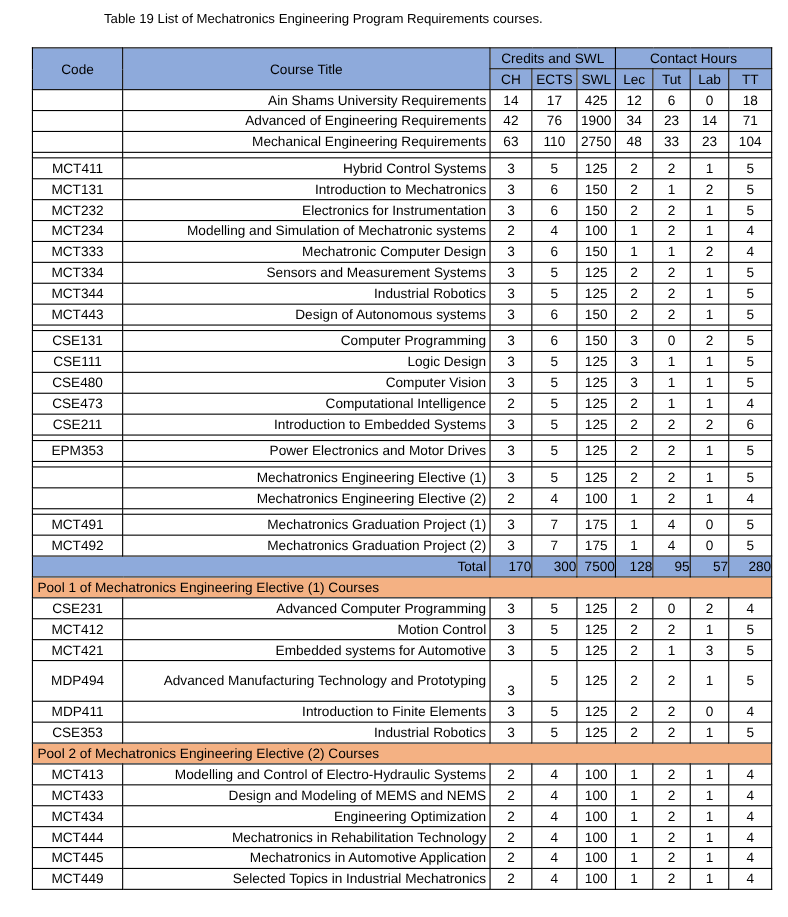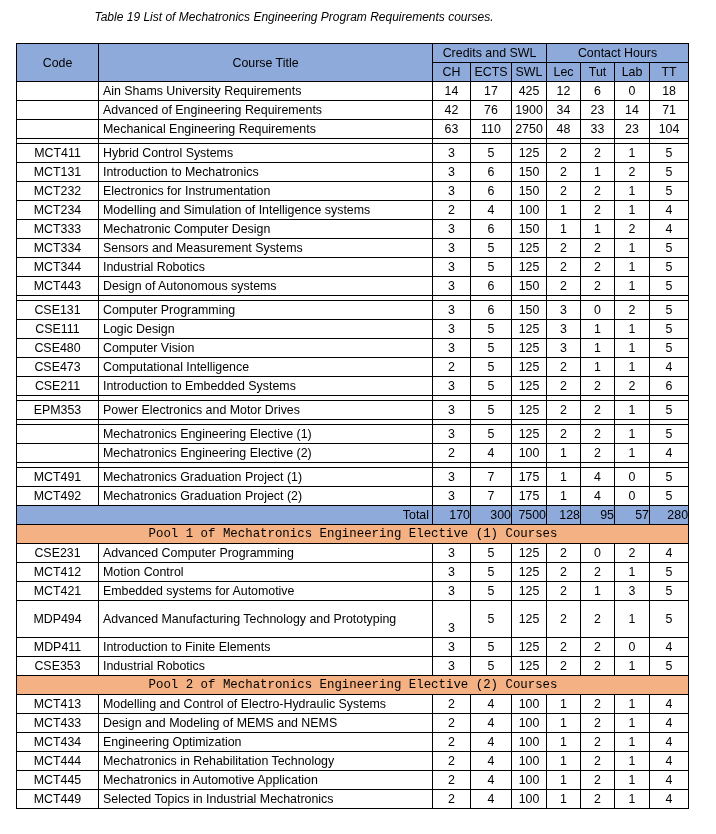--- a/index.html
+++ b/index.html
@@ -1,28 +1,28 @@
 <!DOCTYPE html>
 <html><head>
 <meta charset="utf-8">
 <style>
   html, body { margin:0; padding:0; background:#ffffff; }
   body { width:716px; height:834px; position:relative; font-family:"Liberation Sans", sans-serif; color:#000; overflow:hidden; }
-  .caption { position:absolute; top:10px; left:0; width:588px; text-align:center; font-size:12px; font-style:italic; }
-  table { position:absolute; top:43px; left:16px; border-collapse:collapse; table-layout:fixed; width:672px; font-size:12.4px; }
+  .caption { position:absolute; top:10px; left:0; width:588px; text-align:center; font-size:12px; }
+  table { position:absolute; top:43px; left:29px; border-collapse:collapse; table-layout:fixed; width:672px; font-size:12.4px; }
   td, th { border:1px solid #000; padding:0 3px; height:18px; line-height:18px; white-space:nowrap; overflow:hidden; font-weight:normal; }
   th { background:#8eaadb; text-align:center; }
   tr.hdr1 th { height:18px; }
   tr.hdr2 th { height:18px; }
   td.code { text-align:center;margin-top:10px; }
-  td.title { text-align:left; padding-left:4px; }
+  td.title { text-align:right; padding-left:4px; }
   td.num { text-align:center; padding:0; }
   tr.sep td { height:4px; line-height:4px; padding:0; font-size:1px; }
   tr.total td { background:#8eaadb;text-align:right; }
-  tr.pool td { background:#f4b183; text-align:center; padding-left:4px;font-family:Liberation Mono, monospace; }
+  tr.pool td { background:#f4b183; text-align:left; padding-left:4px; }
   tr.tall td { height:36px; line-height:18px; }
   tr.tall td.title { white-space:normal;margin-left:44px; }
   td.bottom-ch { vertical-align:bottom; }
 </style>
 </head>
 <body>
 
 <div class="caption">Table 19 List of Mechatronics Engineering Program Requirements courses.</div>
 
 <table>
@@ -127,21 +127,21 @@
         <td class="num">3</td>
         <td class="num">6</td>
         <td class="num">150</td>
         <td class="num">2</td>
         <td class="num">2</td>
         <td class="num">1</td>
         <td class="num">5</td>
       </tr>
       <tr>
         <td class="code">MCT234</td>
-        <td class="title">Modelling and Simulation of Intelligence systems</td>
+        <td class="title">Modelling and Simulation of Mechatronic systems</td>
         <td class="num">2</td>
         <td class="num">4</td>
         <td class="num">100</td>
         <td class="num">1</td>
         <td class="num">2</td>
         <td class="num">1</td>
         <td class="num">4</td>
       </tr>
       <tr>
         <td class="code">MCT333</td>

